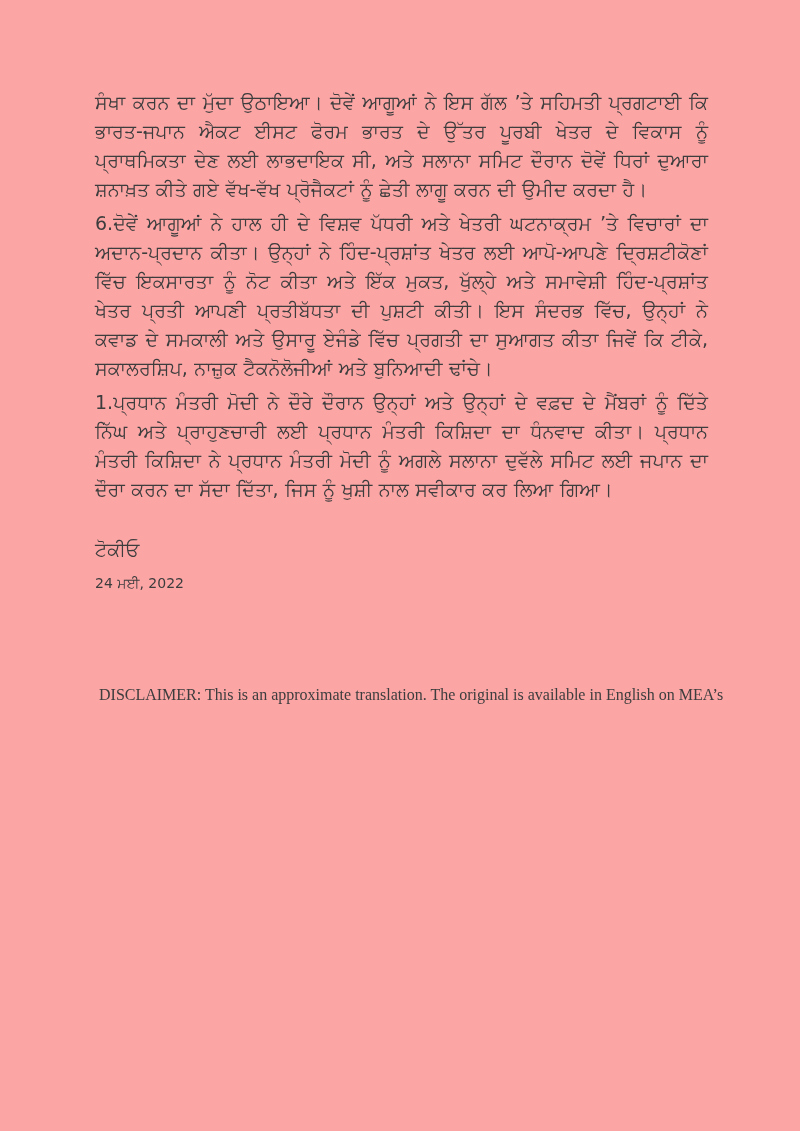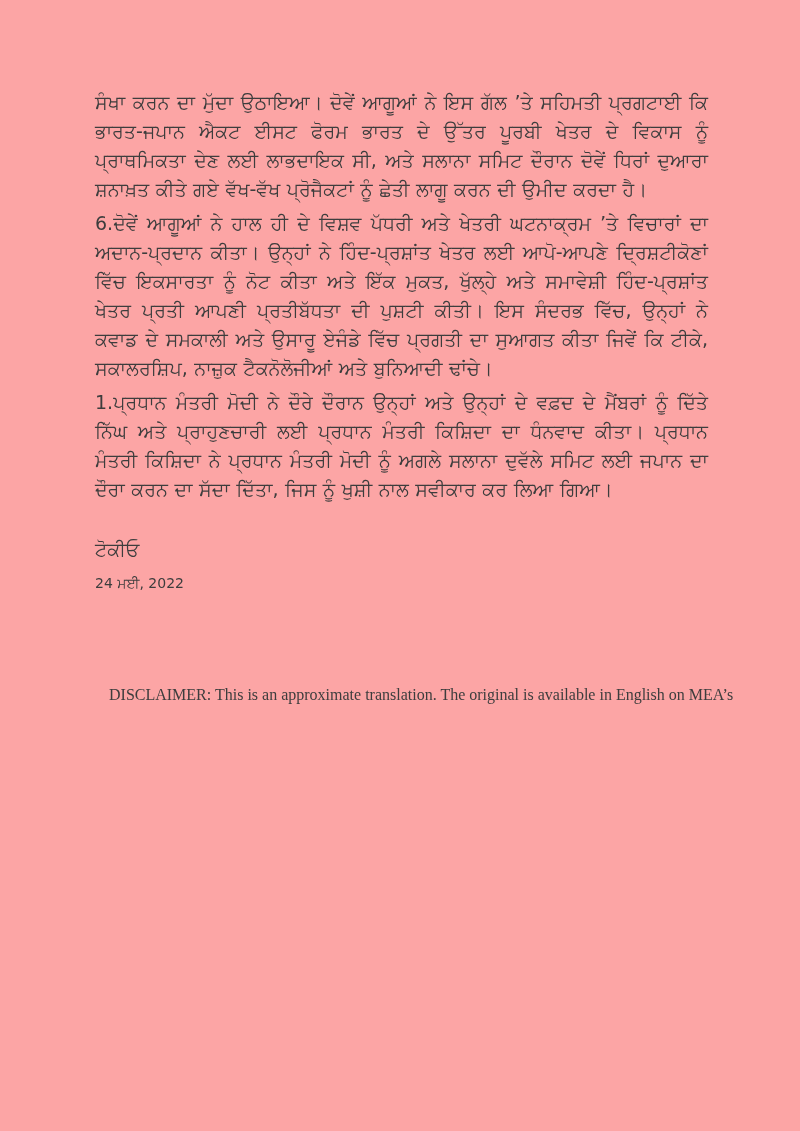--- a/index.html
+++ b/index.html
@@ -38,21 +38,21 @@
     text-align: left;
   }
   .dateline-date {
     margin: 5px 0 16px 0;
     font-size: 14px;
     line-height: 29px;
     color: #3d3d3d;
     text-align: left;
   }
   .disclaimer {
-    margin: 86px 0 0 14px;
+    margin: 86px 0 0 4px;
     font-family: "Liberation Serif", "DejaVu Serif", serif;
     font-size: 16px;
     line-height: 22px;
     color: #3d3d3d;
     text-align: center;
   }
   .disclaimer-line {
     white-space: nowrap;
   }
 </style>

